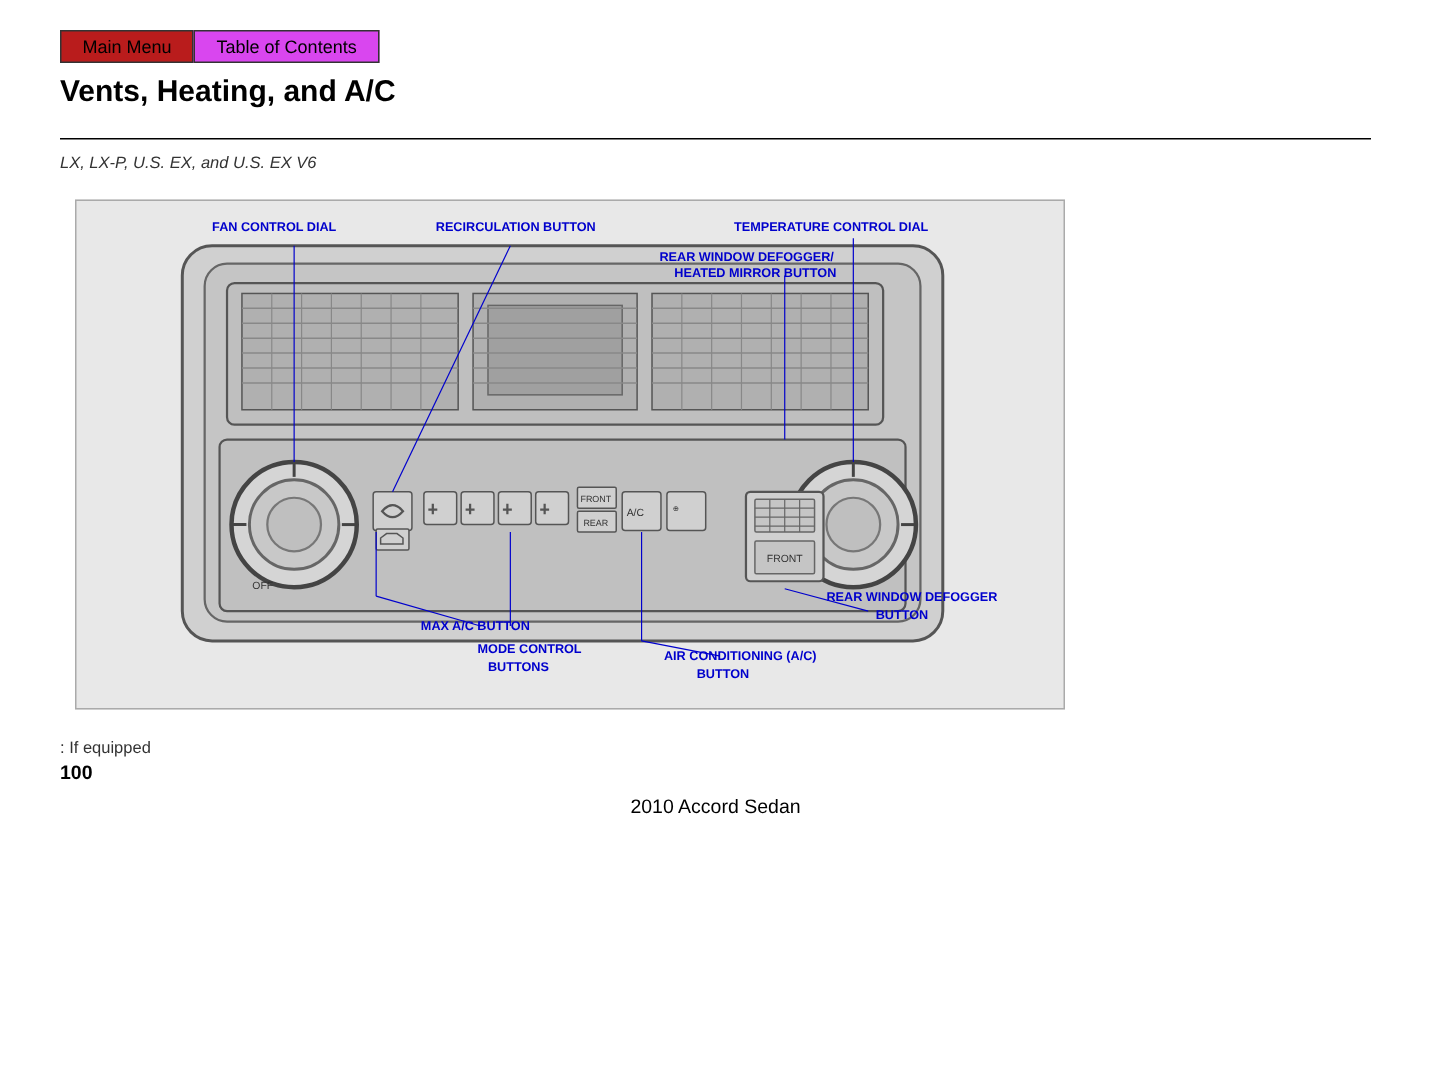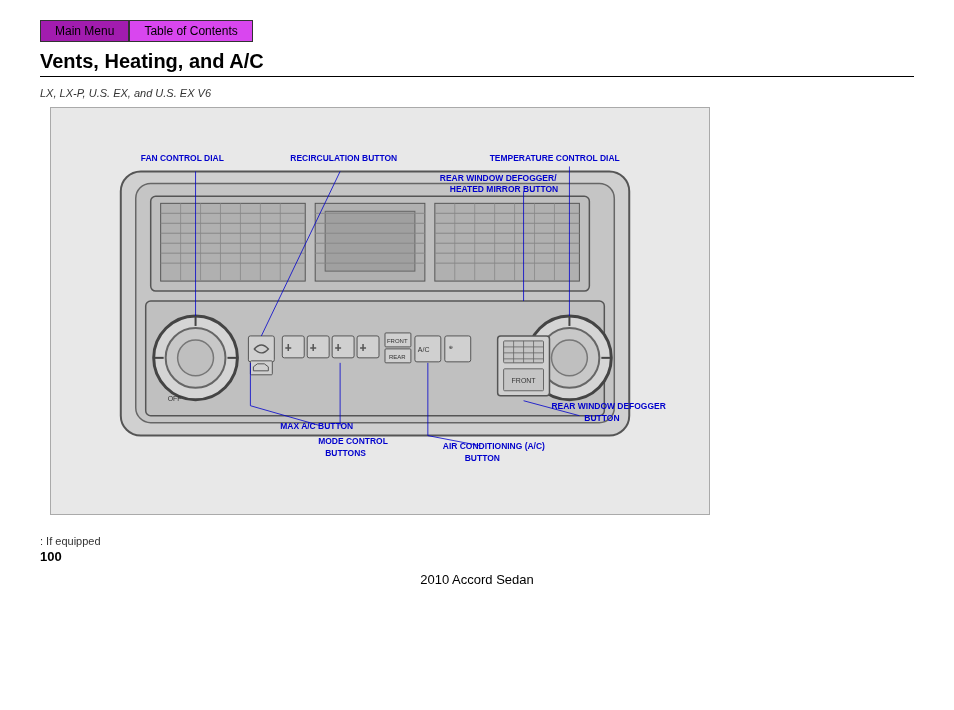--- a/index.html
+++ b/index.html
@@ -25,43 +25,43 @@
       margin-bottom: 8px;
     }
     .nav-btn {
       border: 1px solid #333;
       padding: 3px 14px;
       font-size: 12px;
       background: #d946ef;
       cursor: pointer;
     }
     .nav-btn:first-child {
-      background: #a21caf;
+      background: #b91c1c;
     }
     
     .page-title {
       font-size: 20px;
       font-weight: bold;
       border-bottom: 1px solid #000;
-      padding-bottom: 3px;
+      padding-bottom: 19px;
       margin-bottom: 10px;
     }
     
     .subtitle {
       font-size: 11px;
       font-style: italic;
-      margin-bottom: 8px;
+      margin-bottom: 18px;
       color: #333;
     }
     
     .diagram-container {
       background: #e8e8e8;
       border: 1px solid #aaa;
       width: 660px;
-      height: 408px;
+      height: 340px;
       position: relative;
       margin-left: 10px;
     }
     
     .footer-note {
       margin-top: 20px;
       font-size: 11px;
       color: #333;
     }
     .page-number {

